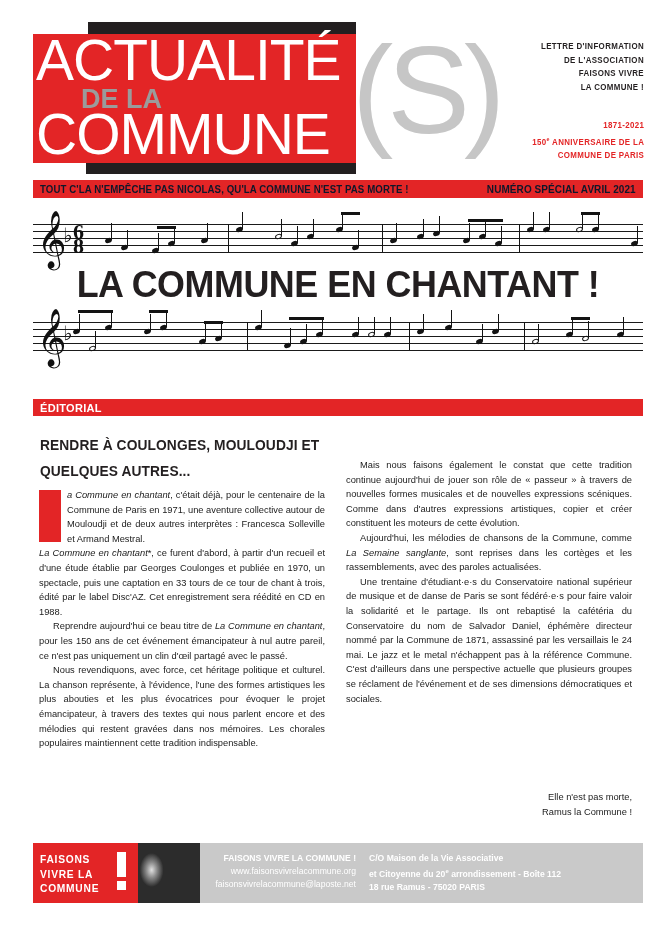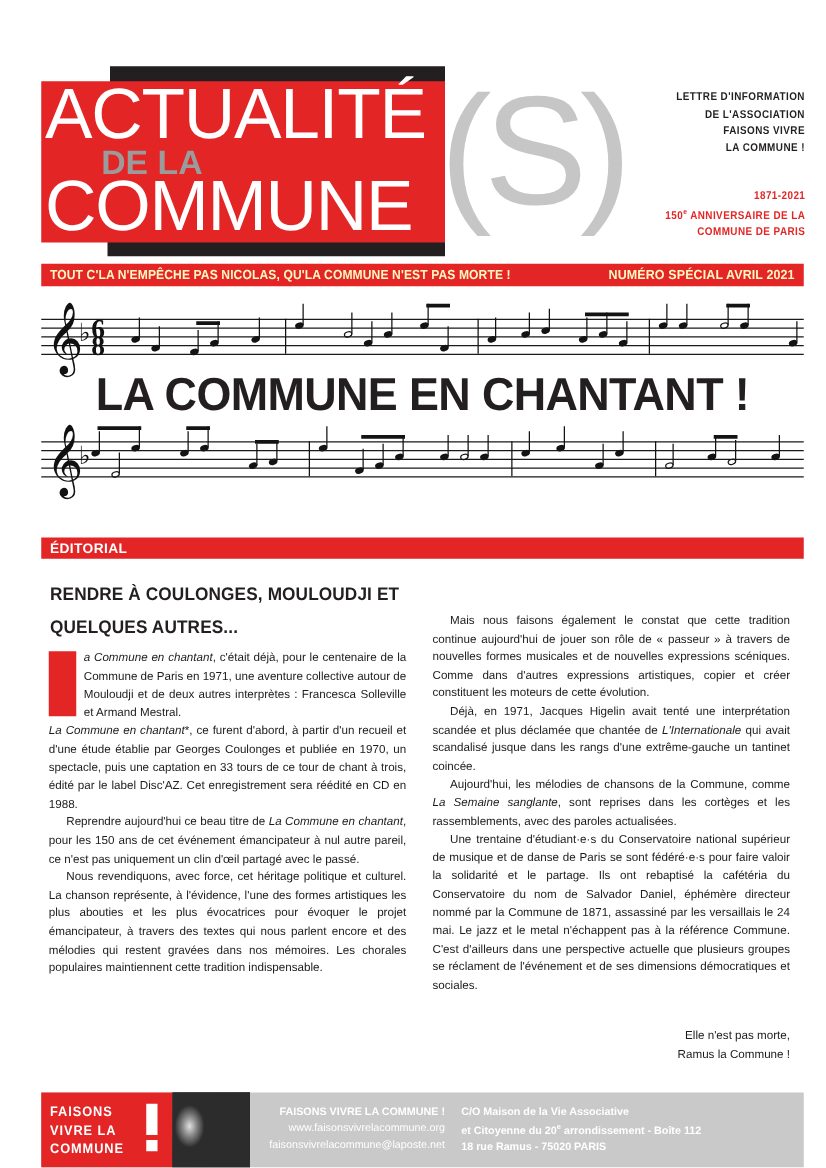--- a/index.html
+++ b/index.html
@@ -12,21 +12,20 @@
     position: relative;
     overflow: hidden;
   }
 
   .page {
     position: absolute;
     left: 0; top: 0;
     width: 661px;
     height: 769px;
     background: #ffffff;
-    margin-top: 31px;
   }
 
   
   .masthead {
     position: absolute;
     left: 0; top: 0;
     width: 661px;
     height: 205px;
   }
 
@@ -128,21 +127,21 @@
   }
 
   .mast-anniv sup { font-size: 6px; vertical-align: super; }
 
   
   .strapline {
     position: absolute;
     left: 33px; top: 180px;
     width: 610px; height: 18px;
     background: #e32526;
-    color: #fef9c3;
+    color: #0f172a;
   }
 
   .strapline-left {
     position: absolute;
     left: 7px; top: 3px;
     font-size: 10.5px;
     font-weight: bold;
     letter-spacing: 0.1px;
     white-space: nowrap;
     transform: scaleX(0.92);
@@ -558,21 +557,20 @@
   <div class="headline">RENDRE À COULONGES, MOULOUDJI ET QUELQUES AUTRES...</div>
 
   <div class="col left" id="col-left">
       <p class="dropwrap"><span class="dropcap"></span><span><i>a Commune en chantant</i>, c'était déjà, pour le centenaire de la Commune de Paris en 1971, une aventure collective autour de Mouloudji et de deux autres interprètes : Francesca Solleville et Armand Mestral.</span></p>
       <p class="noindent"><i>L<i>a Commune en chantant</i></i>*, ce furent d'abord, à partir d'un recueil et d'une étude établie par Georges Coulonges et publiée en 1970, un spectacle, puis une captation en 33 tours de ce tour de chant à trois, édité par le label Disc'AZ. Cet enregistrement sera réédité en CD en 1988.</p>
       <p>Reprendre aujourd'hui ce beau titre de <i>L<i>a Commune en chantant</i></i>, pour les 150 ans de cet événement émancipateur à nul autre pareil, ce n'est pas uniquement un clin d'œil partagé avec le passé.</p>
       <p>Nous revendiquons, avec force, cet héritage politique et culturel. La chanson représente, à l'évidence, l'une des formes artistiques les plus abouties et les plus évocatrices pour évoquer le projet émancipateur, à travers des textes qui nous parlent encore et des mélodies qui restent gravées dans nos mémoires. Les chorales populaires maintiennent cette tradition indispensable.</p>
     </div>
   <div class="col right" id="col-right">
       <p>Mais nous faisons également le constat que cette tradition continue aujourd'hui de jouer son rôle de « passeur » à travers de nouvelles formes musicales et de nouvelles expressions scéniques. Comme dans d'autres expressions artistiques, copier et créer constituent les moteurs de cette évolution.</p>
-      <p>Déjà, en 1971, Jacques Higelin avait tenté une interprétation scandée et plus déclamée que chantée de <i>L'Internationale</i> qui avait scandalisé jusque dans les rangs d'une extrême-gauche un tantinet coincée.</p>
       <p>Aujourd'hui, les mélodies de chansons de la Commune, comme <i>La Semaine sanglante</i>, sont reprises dans les cortèges et les rassemblements, avec des paroles actualisées.</p>
       <p>Une trentaine d'étudiant·e·s du Conservatoire national supérieur de musique et de danse de Paris se sont fédéré·e·s pour faire valoir la solidarité et le partage. Ils ont rebaptisé la cafétéria du Conservatoire du nom de Salvador Daniel, éphémère directeur nommé par la Commune de 1871, assassiné par les versaillais le 24 mai. Le jazz et le metal n'échappent pas à la référence Commune. C'est d'ailleurs dans une perspective actuelle que plusieurs groupes se réclament de l'événement et de ses dimensions démocratiques et sociales.</p>
     </div>
 
   <div class="signoff">
     <div>Elle n'est pas morte,</div>
     <div>Ramus la Commune !</div>
   </div>
 
   <div class="footnote">*Voir page suivante l'encadré sur le disque La Commune en chantant.</div>

